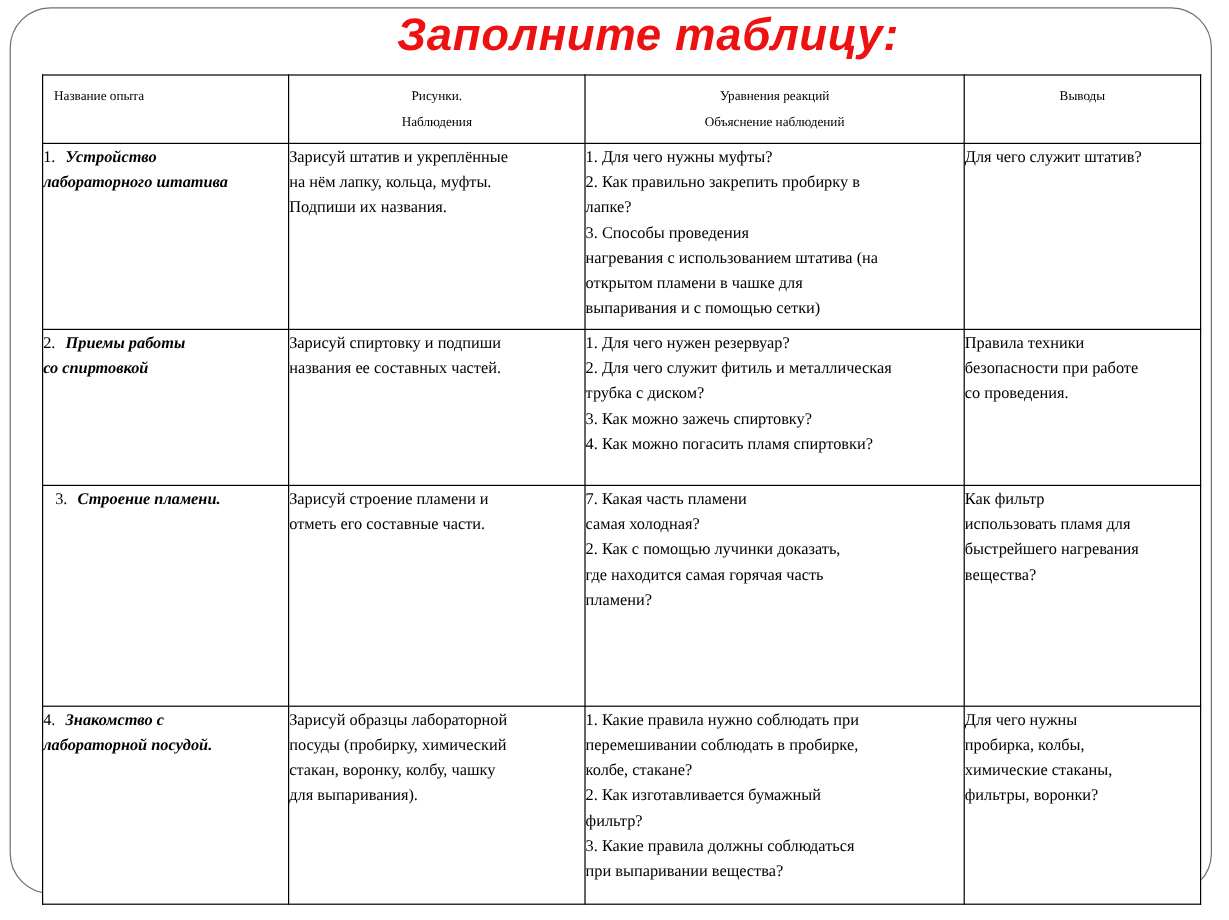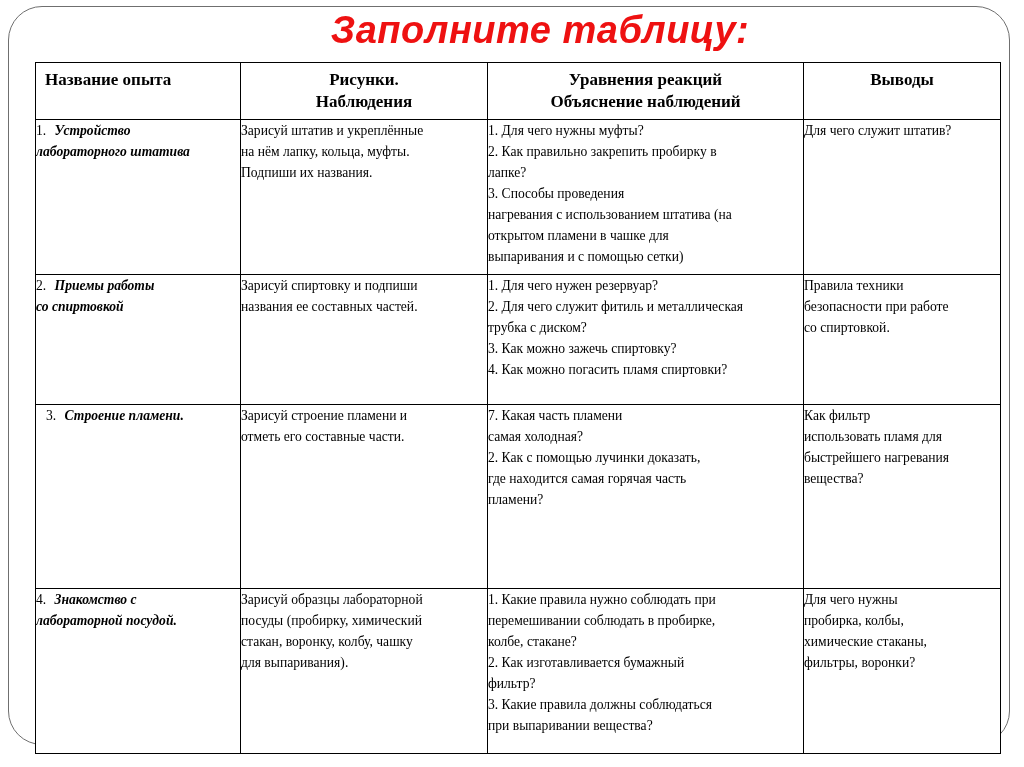--- a/index.html
+++ b/index.html
@@ -63,22 +63,22 @@
   .col-3 { width: 316px; }
   .col-4 { width: 197px; }
 
   
   thead th {
     height: 56px;
     text-align: center;
     vertical-align: top;
   }
   .hd-inner {
-    font-weight: bold;
-    font-size: 17px;
+    font-weight: normal;
+    font-size: 11px;
     line-height: 22px;
     padding-top: 6px;
     font-family: "Liberation Serif", "DejaVu Serif", serif;
   }
   .hd-left .hd-inner { text-align: left; padding-left: 9px; }
   .hd-line { display: block; white-space: nowrap; }
 
   
   .cell {
     font-size: 13.6px;
@@ -193,21 +193,21 @@
         <td class="cell pad-top-sm">
           <span class="ln">1. Для чего нужен резервуар?</span>
           <span class="ln">2. Для чего служит фитиль и металлическая</span>
           <span class="ln">трубка с диском?</span>
           <span class="ln">3. Как можно зажечь спиртовку?</span>
           <span class="ln">4. Как можно погасить пламя спиртовки?</span>
         </td>
         <td class="cell pad-top-sm">
           <span class="ln">Правила техники</span>
           <span class="ln">безопасности при работе</span>
-          <span class="ln">со спиртовкой.</span>
+          <span class="ln">со проведения.</span>
         </td>
       </tr>
 
       <tr class="r3">
         <td class="cell name-cell">
           <span class="ln" style="padding-left:10px;">
             <span class="num" style="margin-right: 5px;">3.</span>
             <span class="nm">Строение пламени.</span>
           </span>
         </td>

